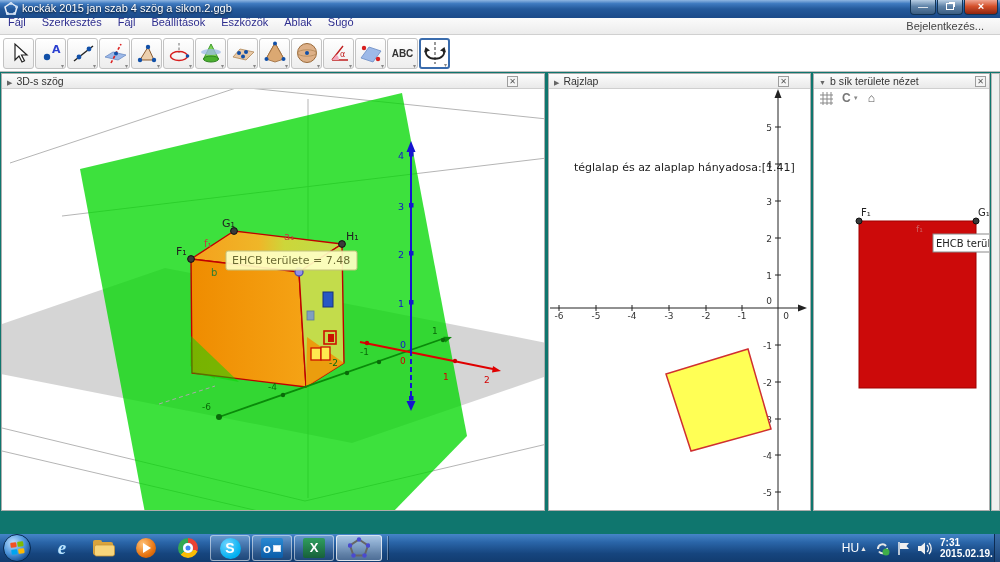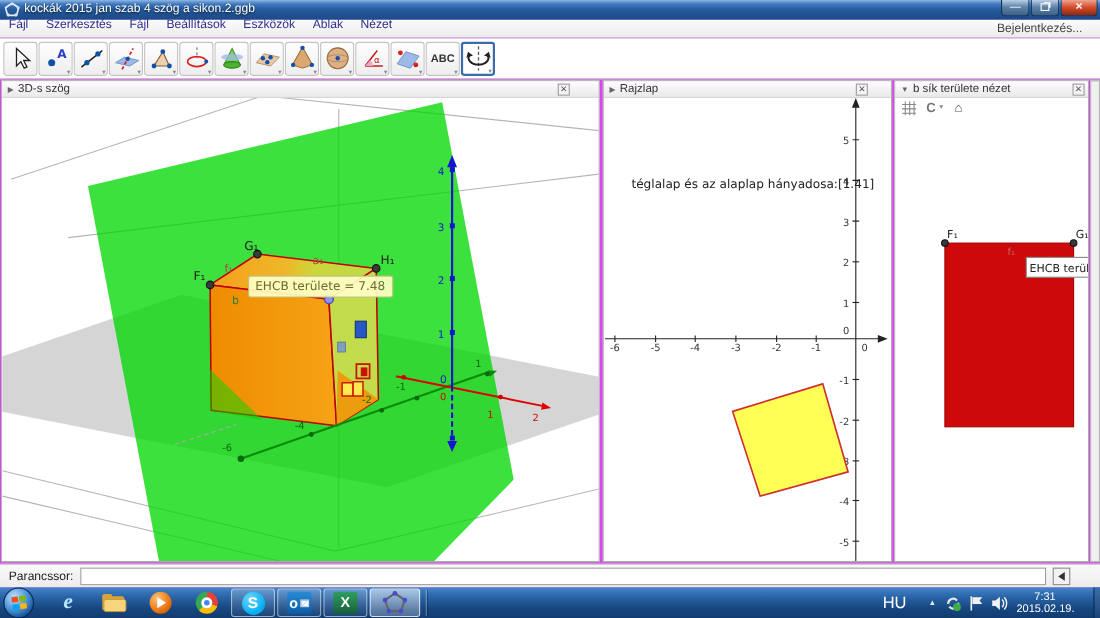--- a/index.html
+++ b/index.html
@@ -1,18 +1,18 @@
 <!DOCTYPE html>
 <html><head>
 <meta charset="utf-8">
 <style>
   * { margin:0; padding:0; box-sizing:border-box; }
   html,body { width:1000px; height:562px; overflow:hidden; font-family:"Liberation Sans", sans-serif; }
   .abs { position:absolute; }
-  #stage { position:relative; width:1000px; height:562px; background:#d946ef; }
+  #stage { position:relative; width:1000px; height:562px; background:#0f766e; }
 
   
   #titlebar { left:0; top:0; width:1000px; height:18px;
     background:linear-gradient(#8fb6e2 0%, #3f7ac0 20%, #24599b 50%, #1b4a89 100%); }
   #titlebar .app-icon { left:4px; top:2px; width:14px; height:14px; }
   #titlebar .title-text { left:22px; top:2px; color:#fff; font-size:11px; text-shadow:0 1px 2px rgba(0,0,0,.8); white-space:nowrap; }
   .winbtns { right:2px; top:0; height:15px; display:flex; }
   .winbtn { width:26px; height:15px; margin-left:1px; border:1px solid #123455; border-top:none;
     border-radius:0 0 4px 4px; background:linear-gradient(#b9cfe4, #5f83a8 45%, #3c5e82);
     color:#fff; font-size:10px; line-height:13px; text-align:center; }
@@ -84,24 +84,24 @@
     background:#fff; box-shadow:inset 0 0 0 2.5px #fff, inset 0 0 0 10px #4285f4; }
   .skype { width:21px; height:21px; border-radius:50%; background:radial-gradient(circle at 35% 30%,#6fd4ff,#00aff0 70%);
     color:#fff; font-weight:bold; font-size:14px; text-align:center; line-height:21px; }
   .outlook { width:22px; height:20px; background:linear-gradient(#2a8ad4,#0a5ca8); border-radius:2px; color:#fff;
     font-weight:bold; font-size:13px; display:flex; align-items:center; justify-content:center; }
   .outlook .env { width:8px; height:7px; background:#fff; margin-left:2px; border:1px solid #cde;
     background:linear-gradient(135deg,#fff 45%, #bcd 50%, #fff 55%); }
   .excel { width:22px; height:20px; background:linear-gradient(#2f9e5f,#17603a); border-radius:2px; color:#fff;
     font-weight:bold; font-size:13px; text-align:center; line-height:20px; }
   .tray { right:0; top:0; height:28px; display:flex; align-items:center; color:#fff; }
-  .tray .lang { font-size:15px; margin-right:20px; }
+  .tray .lang { font-size:12px; margin-right:1px; }
   .tray .caret { font-size:7px; color:#e8e8e8; margin-right:8px; }
   .tray svg { margin-right:7px; }
-  .clock { width:52px; text-align:center; font-size:10px; line-height:11px; margin-right:16px; }
+  .clock { width:52px; text-align:left; font-size:10px; line-height:11px; margin-right:0;font-weight:bold; }
   #showdesk { right:0; top:0; width:6px; height:28px; background:linear-gradient(#3a6ea8,#1c4478); border-left:1px solid #0d2c52; }
 
   svg text { font-family:"DejaVu Sans", sans-serif; }
 </style>
 </head>
 <body>
 
 <div id="stage">
 
   <div id="titlebar" class="abs">
@@ -120,21 +120,21 @@
     </div>
   </div>
 
   <div id="menubar" class="abs">
     <span class="mitem">Fájl</span>
     <span class="mitem">Szerkesztés</span>
     <span class="mitem">Fájl</span>
     <span class="mitem">Beállítások</span>
     <span class="mitem">Eszközök</span>
     <span class="mitem">Ablak</span>
-    <span class="mitem">Nézet</span>
+    <span class="mitem">Súgó</span>
     <span class="signin">Bejelentkezés...</span>
   </div>
 
   <div id="toolbar" class="abs">
     <div class="tbtn">
       <svg width="26" height="26">
         <path d="M9,4 L9,20 L13,16 L16,22 L18.5,20.8 L15.5,15 L21,15 Z" fill="#fff" stroke="#222" stroke-width="1.2"></path>
       </svg>
     </div>
     <div class="tbtn">
@@ -455,27 +455,20 @@
         <g>
           <rect x="932" y="233" width="58" height="18" fill="#ffffff" stroke="#8a8a8a"></rect>
           <text x="935" y="246" font-size="10" fill="#222">EHCB területe</text>
         </g>
       </svg>
     </div>
   </div>
 
   <div id="rightStrip" class="abs"></div>
 
-  <div id="commandbar" class="abs">
-    <label>Parancssor:</label>
-    <input id="cmdinput" type="text" value="" style="">
-    <div id="cmdhelp">
-        <span class="tri"></span>
-      </div>
-  </div>
 
   <div id="taskbar" class="abs">
     <div id="startorb" class="abs">
       <span class="winflag">
         <i style="background:#f25022"></i>
           <i style="background:#7fba00"></i>
         <i style="background:#00a4ef"></i>
           <i style="background:#ffb900"></i>
       </span>
     </div>

